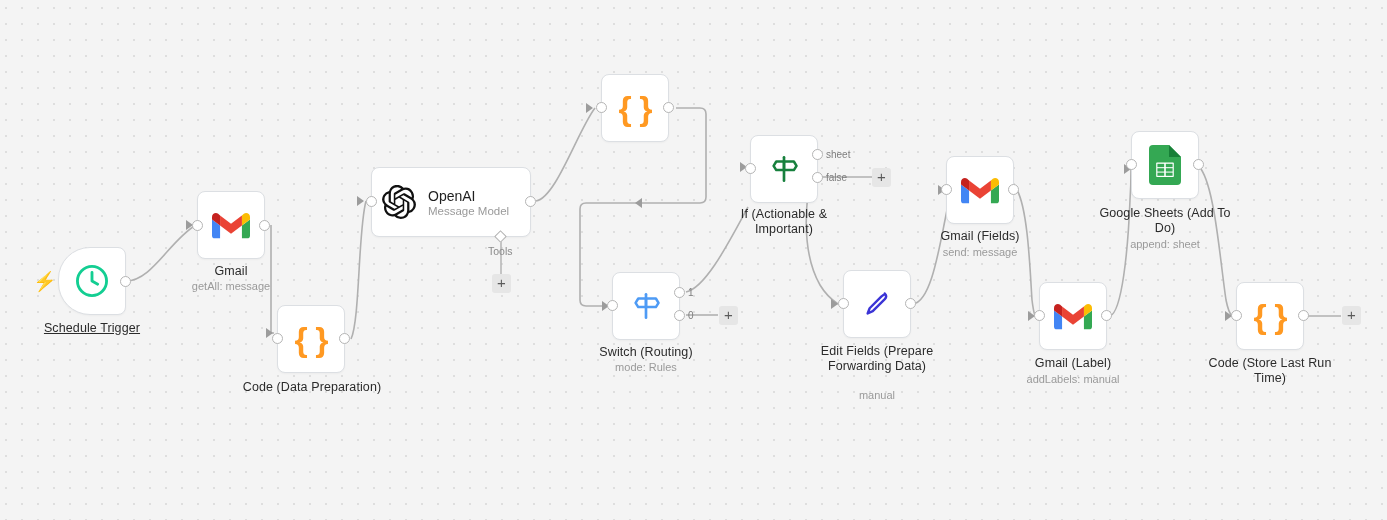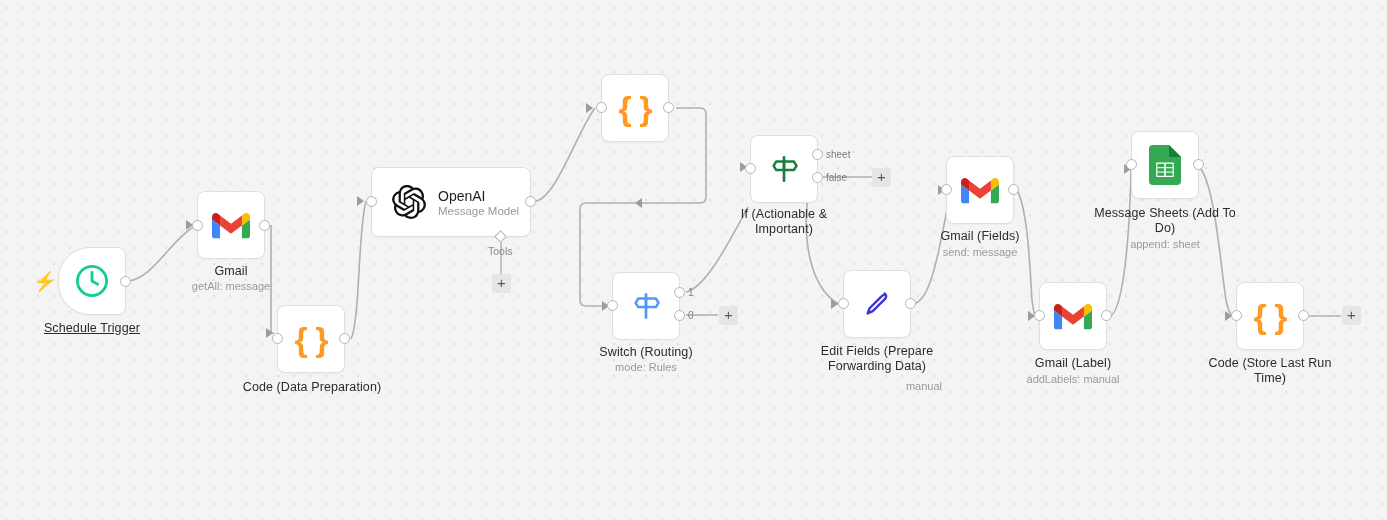--- a/index.html
+++ b/index.html
@@ -33,21 +33,21 @@
   }
   .node.square { width: 68px; height: 68px; }
   .node.trigger {
     width: 68px; height: 68px;
     border-radius: 32px 8px 8px 32px;
   }
   .node.wide {
     width: 160px; height: 70px;
     border-radius: 8px;
     justify-content: flex-start;
-    padding-left: 20px;
+    padding-left: 10px;
     gap: 12px;
   }
 
   
   .caption {
     position: absolute;
     text-align: center;
     color: #2b2b2b;
     font-size: 12.5px;
     line-height: 15px;
@@ -274,21 +274,21 @@
 
   <div class="node square" style="left:843px; top:270px;">
     <svg class="ic" width="34" height="34" viewBox="0 0 24 24">
       <path d="M17.5 4.6 c1.3 1.3 1.2 2.7 0 4 L9 17.1 l-3.6 1.6 1.4-3.7 8.2-8.2 c1.3-1.3 2.4-1.3 2.5-2.2z" fill="none" stroke="#3b34d6" stroke-width="1.7" stroke-linejoin="round" stroke-linecap="round"></path>
     </svg>
   </div>
   <div class="port" style="left:838px; top:298px;"></div>
   <div class="port" style="left:905px; top:298px;"></div>
   <div class="caption" style="left:812px; top:344px; width:130px;">Edit Fields (Prepare
 Forwarding Data)</div>
-  <div class="subcaption" style="left:812px; top:379px; width:130px;text-align:right;">manual</div>
+  <div class="subcaption" style="left:812px; top:388px; width:130px;">manual</div>
 
   <div class="node square" style="left:946px; top:156px;">
     <svg class="ic" width="38" height="29" viewBox="0 0 48 36">
       <path d="M3.6 34.2h6.6V18.1L0 10.4v20.2a3.6 3.6 0 0 0 3.6 3.6z" fill="#4285F4"></path>
       <path d="M37.8 34.2h6.6a3.6 3.6 0 0 0 3.6-3.6V10.4l-10.2 7.7z" fill="#34A853"></path>
       <path d="M37.8 5.4v12.7L48 10.4V7.2c0-4-4.6-6.3-7.8-3.9z" fill="#FBBC04"></path>
       <path d="M10.2 18.1V5.4L24 15.8 37.8 5.4v12.7L24 28.5z" fill="#EA4335"></path>
       <path d="M0 7.2v3.2l10.2 7.7V5.4L7.8 3.3C4.6.9 0 3.2 0 7.2z" fill="#C5221F"></path>
     </svg>
   </div>
@@ -321,21 +321,21 @@
         <rect x="21" y="23.5" width="8.5" height="4.2"></rect>
         <rect x="10.5" y="29" width="8.5" height="4.2"></rect>
         <rect x="21" y="29" width="8.5" height="4.2"></rect>
         <rect x="10.5" y="34.5" width="8.5" height="4"></rect>
         <rect x="21" y="34.5" width="8.5" height="4"></rect>
       </g>
     </svg>
   </div>
   <div class="port" style="left:1126px; top:159px;"></div>
   <div class="port" style="left:1193px; top:159px;"></div>
-  <div class="caption" style="left:1092px; top:206px; width:146px;">Message Sheets (Add To
+  <div class="caption" style="left:1092px; top:206px; width:146px;">Google Sheets (Add To
 Do)</div>
   <div class="subcaption" style="left:1092px; top:237px; width:146px;">append: sheet</div>
 
   <div class="node square" style="left:1236px; top:282px;">
     <span class="code-icon">{&nbsp;}</span>
   </div>
   <div class="port" style="left:1231px; top:310px;"></div>
   <div class="port" style="left:1298px; top:310px;"></div>
   <div class="plus-btn" style="left:1342px; top:306px;">+</div>
   <div class="caption" style="left:1203px; top:356px; width:134px;">Code (Store Last Run

